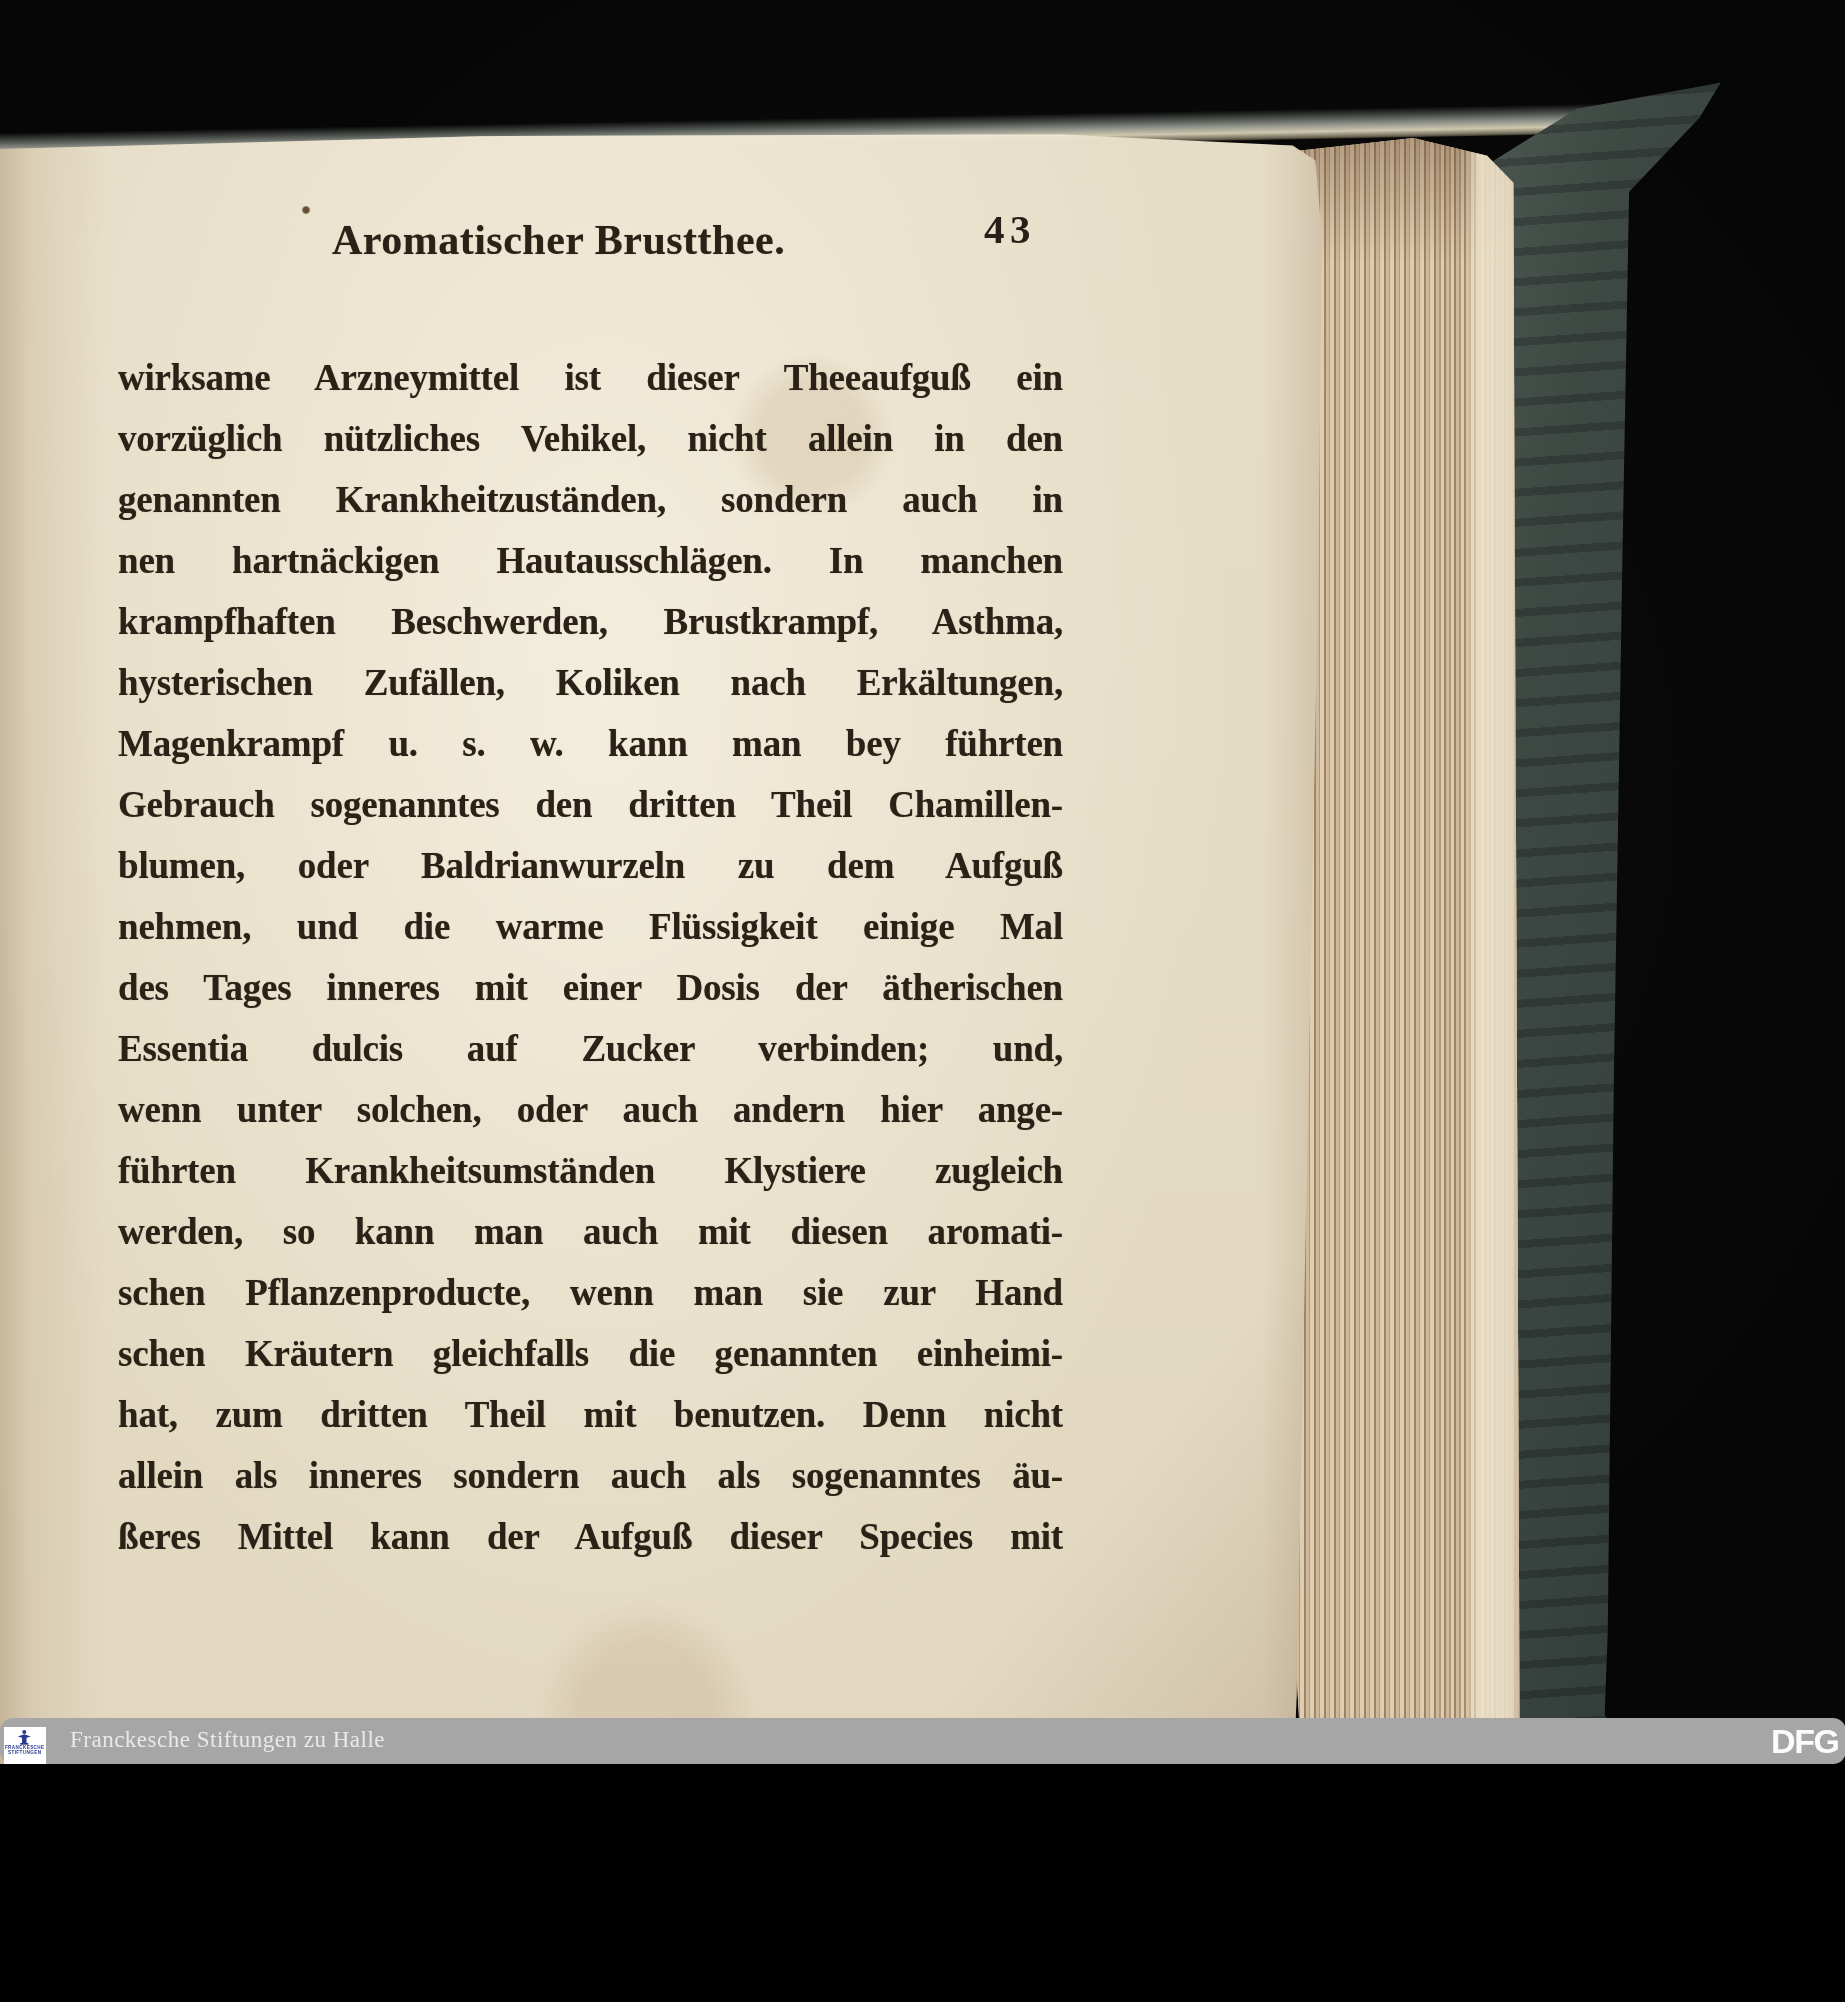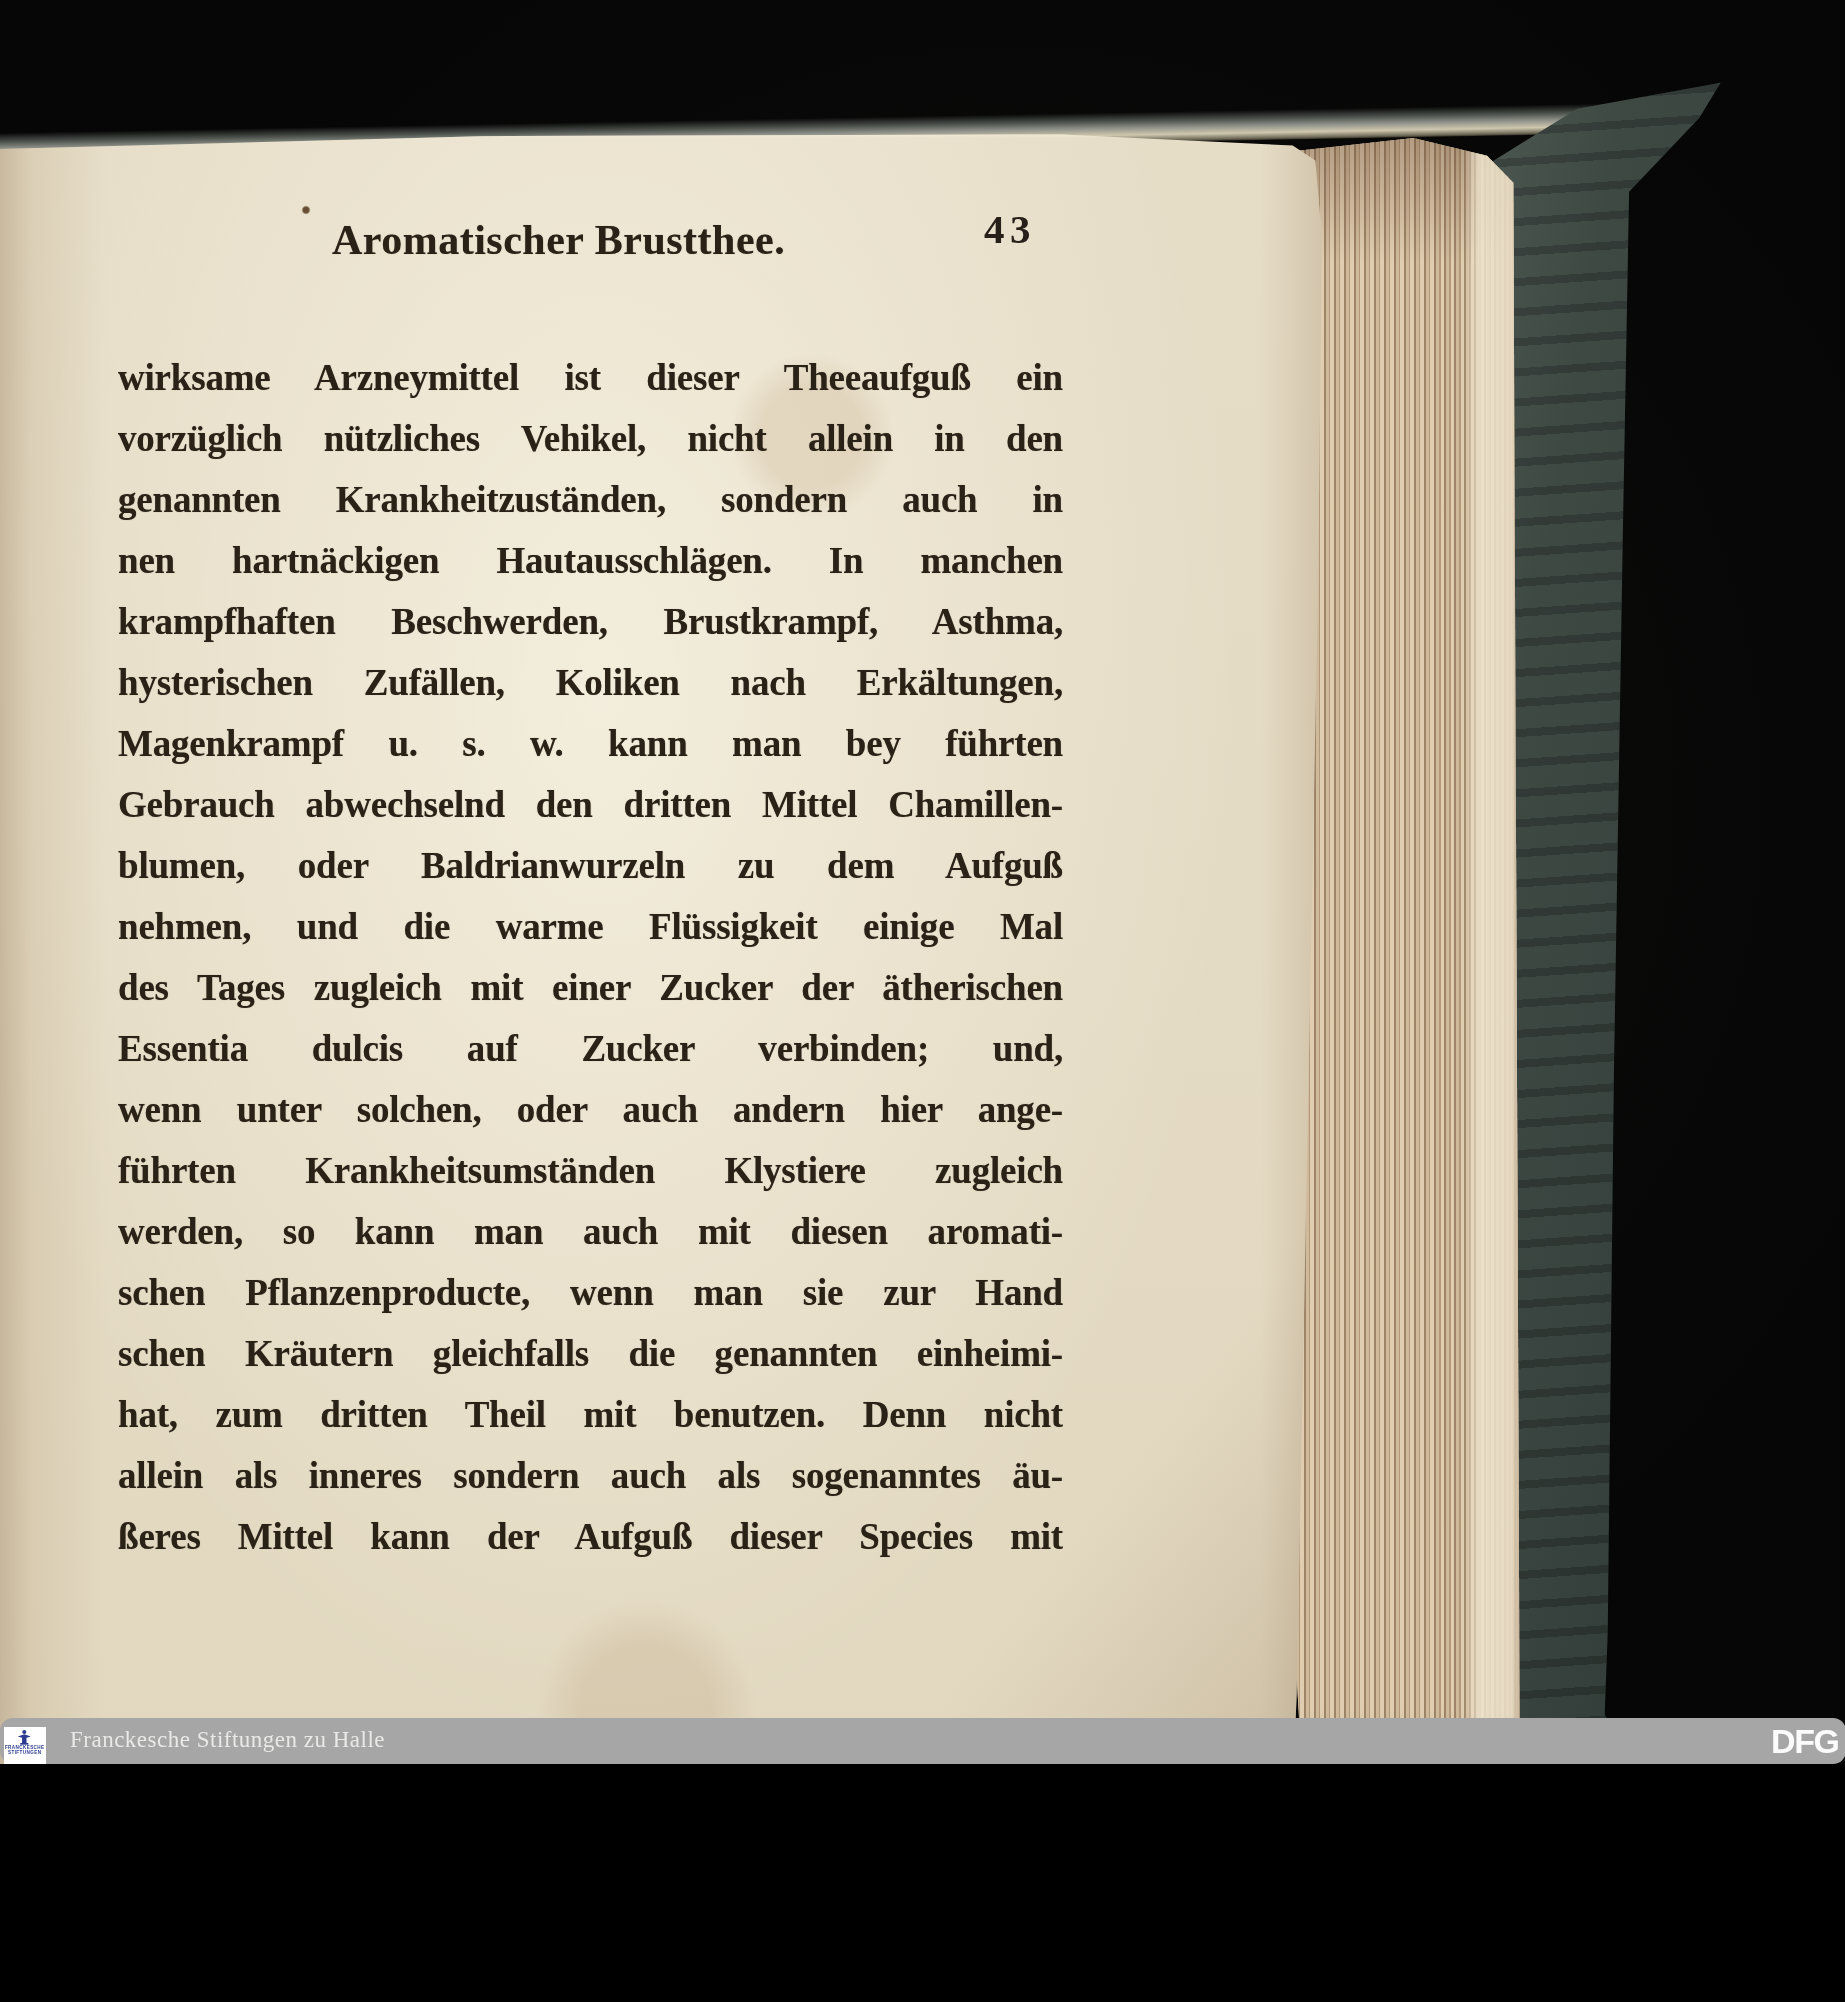--- a/index.html
+++ b/index.html
@@ -98,24 +98,24 @@
       <span class="pagenum">43</span>
     </div>
     <div class="textblock">
       <div class="line">wirksame Arzneymittel ist dieser Theeaufguß ein</div>
       <div class="line">vorzüglich nützliches Vehikel, nicht allein in den</div>
       <div class="line">genannten Krankheitzuständen, sondern auch in</div>
       <div class="line">nen hartnäckigen Hautausschlägen. In manchen</div>
       <div class="line">krampfhaften Beschwerden, Brustkrampf, Asthma,</div>
       <div class="line">hysterischen Zufällen, Koliken nach Erkältungen,</div>
       <div class="line">Magenkrampf u. s. w. kann man bey führten</div>
-      <div class="line">Gebrauch abwechselnd den dritten Mittel Chamillen-</div>
+      <div class="line">Gebrauch sogenanntes den dritten Theil Chamillen-</div>
       <div class="line">blumen, oder Baldrianwurzeln zu dem Aufguß</div>
       <div class="line">nehmen, und die warme Flüssigkeit einige Mal</div>
-      <div class="line">des Tages zugleich mit einer Zucker der ätherischen</div>
+      <div class="line">des Tages inneres mit einer Dosis der ätherischen</div>
       <div class="line">Essentia dulcis auf Zucker verbinden; und,</div>
       <div class="line">wenn unter solchen, oder auch andern hier ange-</div>
       <div class="line">führten Krankheitsumständen Klystiere zugleich</div>
       <div class="line">werden, so kann man auch mit diesen aromati-</div>
       <div class="line">schen Pflanzenproducte, wenn man sie zur Hand</div>
       <div class="line">schen Kräutern gleichfalls die genannten einheimi-</div>
       <div class="line">hat, zum dritten Theil mit benutzen. Denn nicht</div>
       <div class="line">allein als inneres sondern auch als sogenanntes äu-</div>
       <div class="line">ßeres Mittel kann der Aufguß dieser Species mit</div>
     </div>

